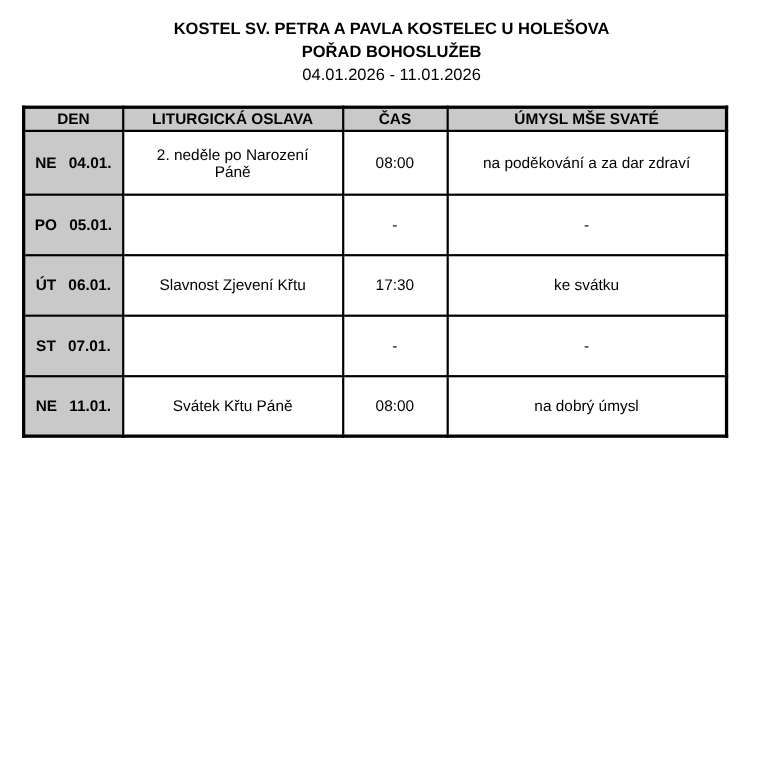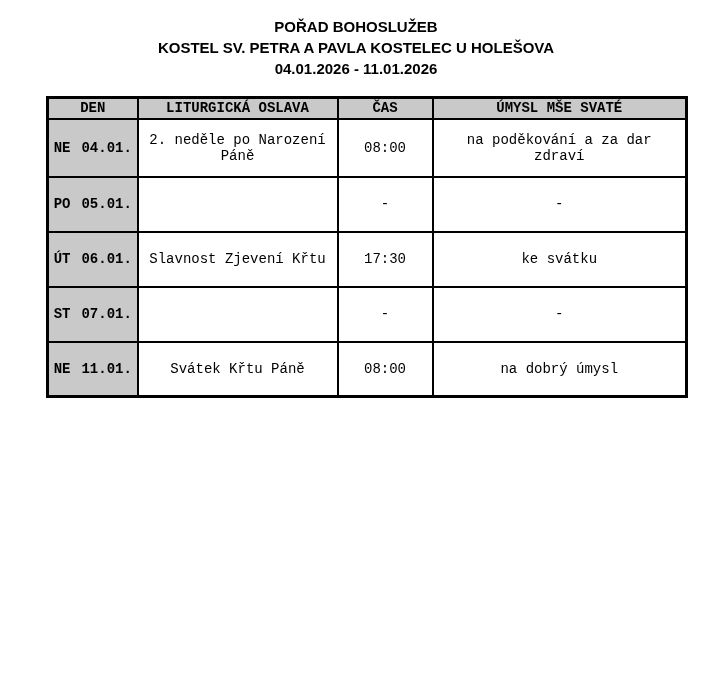--- a/index.html
+++ b/index.html
@@ -12,29 +12,28 @@
   html, body { margin: 0; padding: 0; }
   body {
     width: 712px; height: 692px;
     background: var(--page-bg);
     font-family: "Liberation Sans", sans-serif;
     color: #000;
   }
   .page { position: relative; width: 712px; height: 692px; overflow: hidden; }
   .bulletin-header { text-align: center; padding-top: 16px; }
   .title-line { font-size: 15px; font-weight: bold; line-height: 21px; }
-  .date-line { font-size: 15px; font-weight: bold; line-height: 21px; text-align: center; }
+  .date-line { font-size: 15px; font-weight: normal; line-height: 21px; text-align: center; }
 
   table.schedule {
     border-collapse: collapse;
     table-layout: fixed;
     width: 639px;
-    margin: 17px 0 0 46px;
+    margin: 17px 0 0 20px;
     border: 3px solid var(--border);
-    font-family: Liberation Mono, monospace;
   }
   th, td {
     border: 2px solid var(--border);
     text-align: center;
     vertical-align: middle;
     font-size: 14px;
     padding: 0;
     overflow: hidden;
   }
   thead tr { height: 21px; }
@@ -52,22 +51,22 @@
   td.celebration-cell { white-space: pre-line; line-height: 16px; padding: 12px 6px; }
   td.intention-cell { padding: 0 6px; }
   td.time-cell { padding: 0 4px; }
 </style>
 </head>
 <body>
 
 <div class="page">
 
   <div class="bulletin-header">
+    <div class="title-line">KOSTEL SV. PETRA A PAVLA KOSTELEC U HOLEŠOVA</div>
     <div class="title-line">POŘAD BOHOSLUŽEB</div>
-    <div class="title-line">KOSTEL SV. PETRA A PAVLA KOSTELEC U HOLEŠOVA</div>
     <div class="date-line">04.01.2026 - 11.01.2026</div>
   </div>
 
   <table class="schedule">
     <colgroup>
       <col style="width:90px">
       <col style="width:200px">
       <col style="width:95px">
       <col style="width:254px">
     </colgroup>

